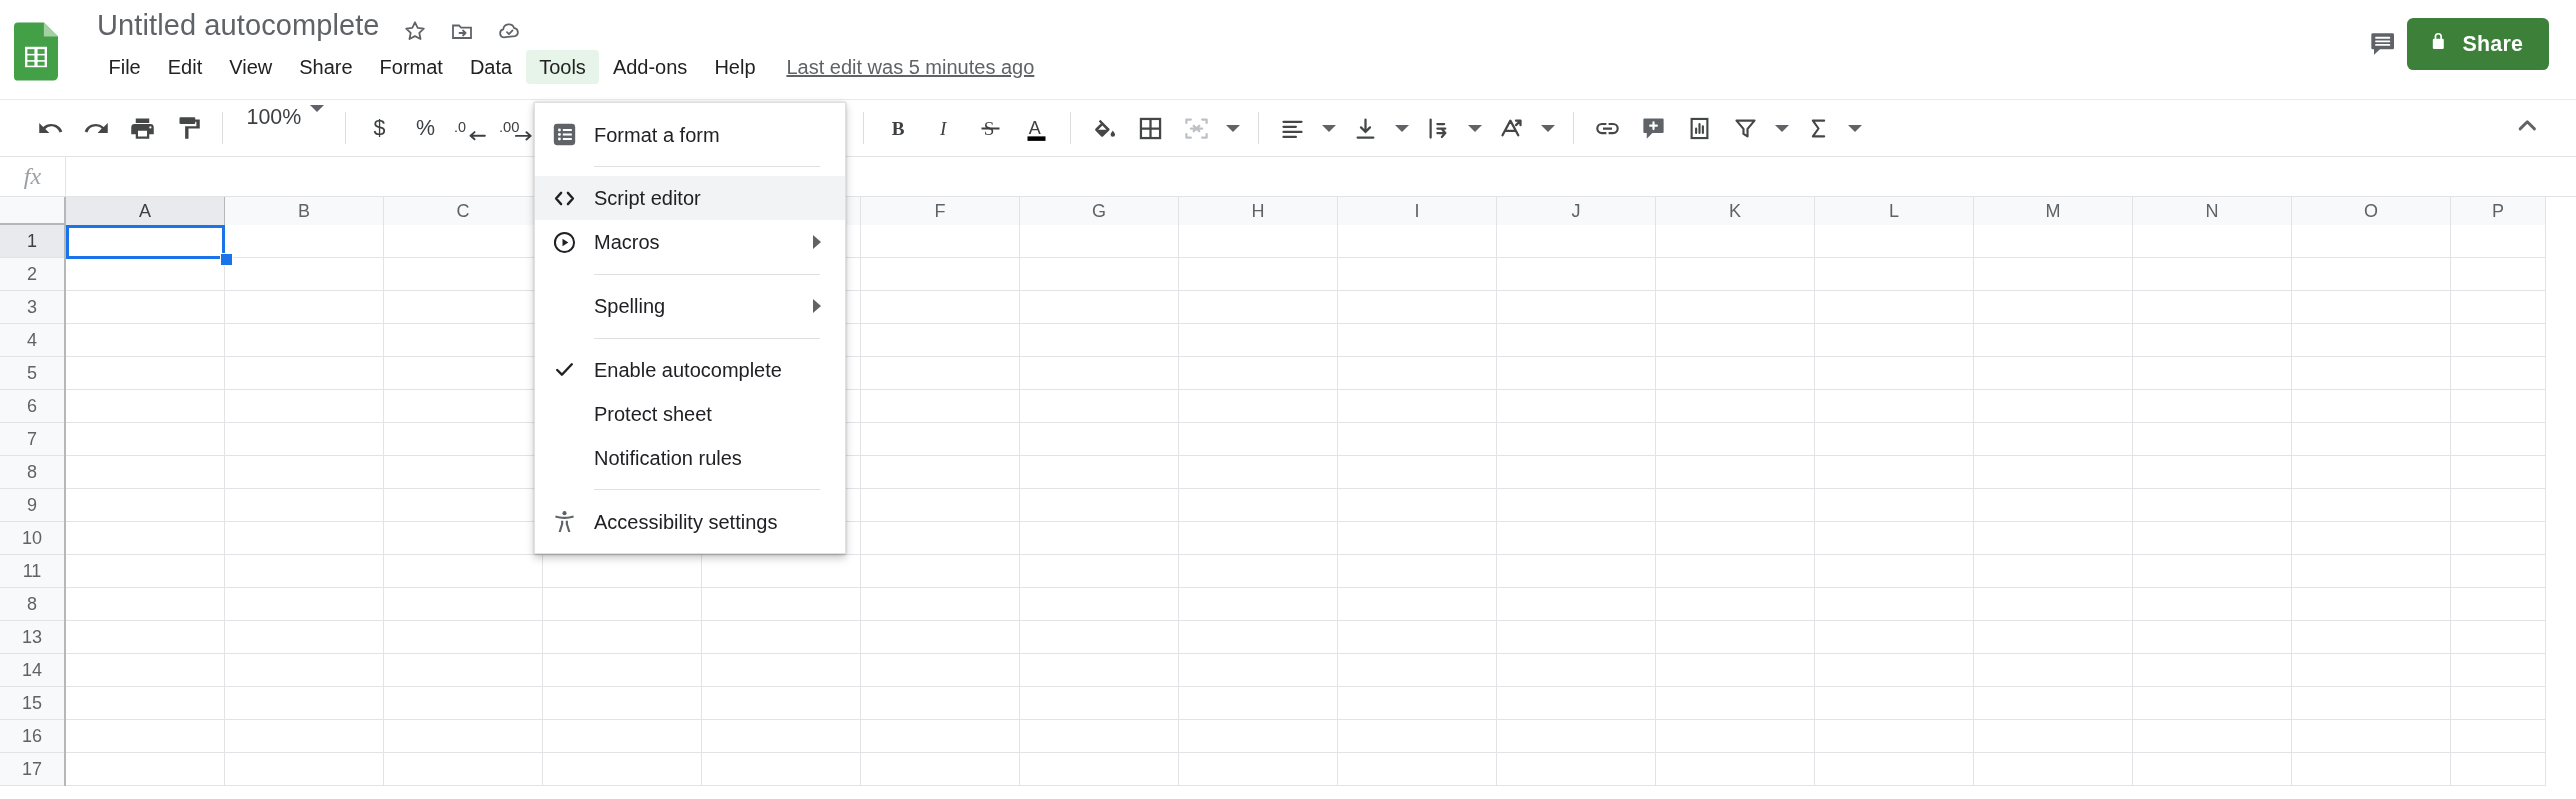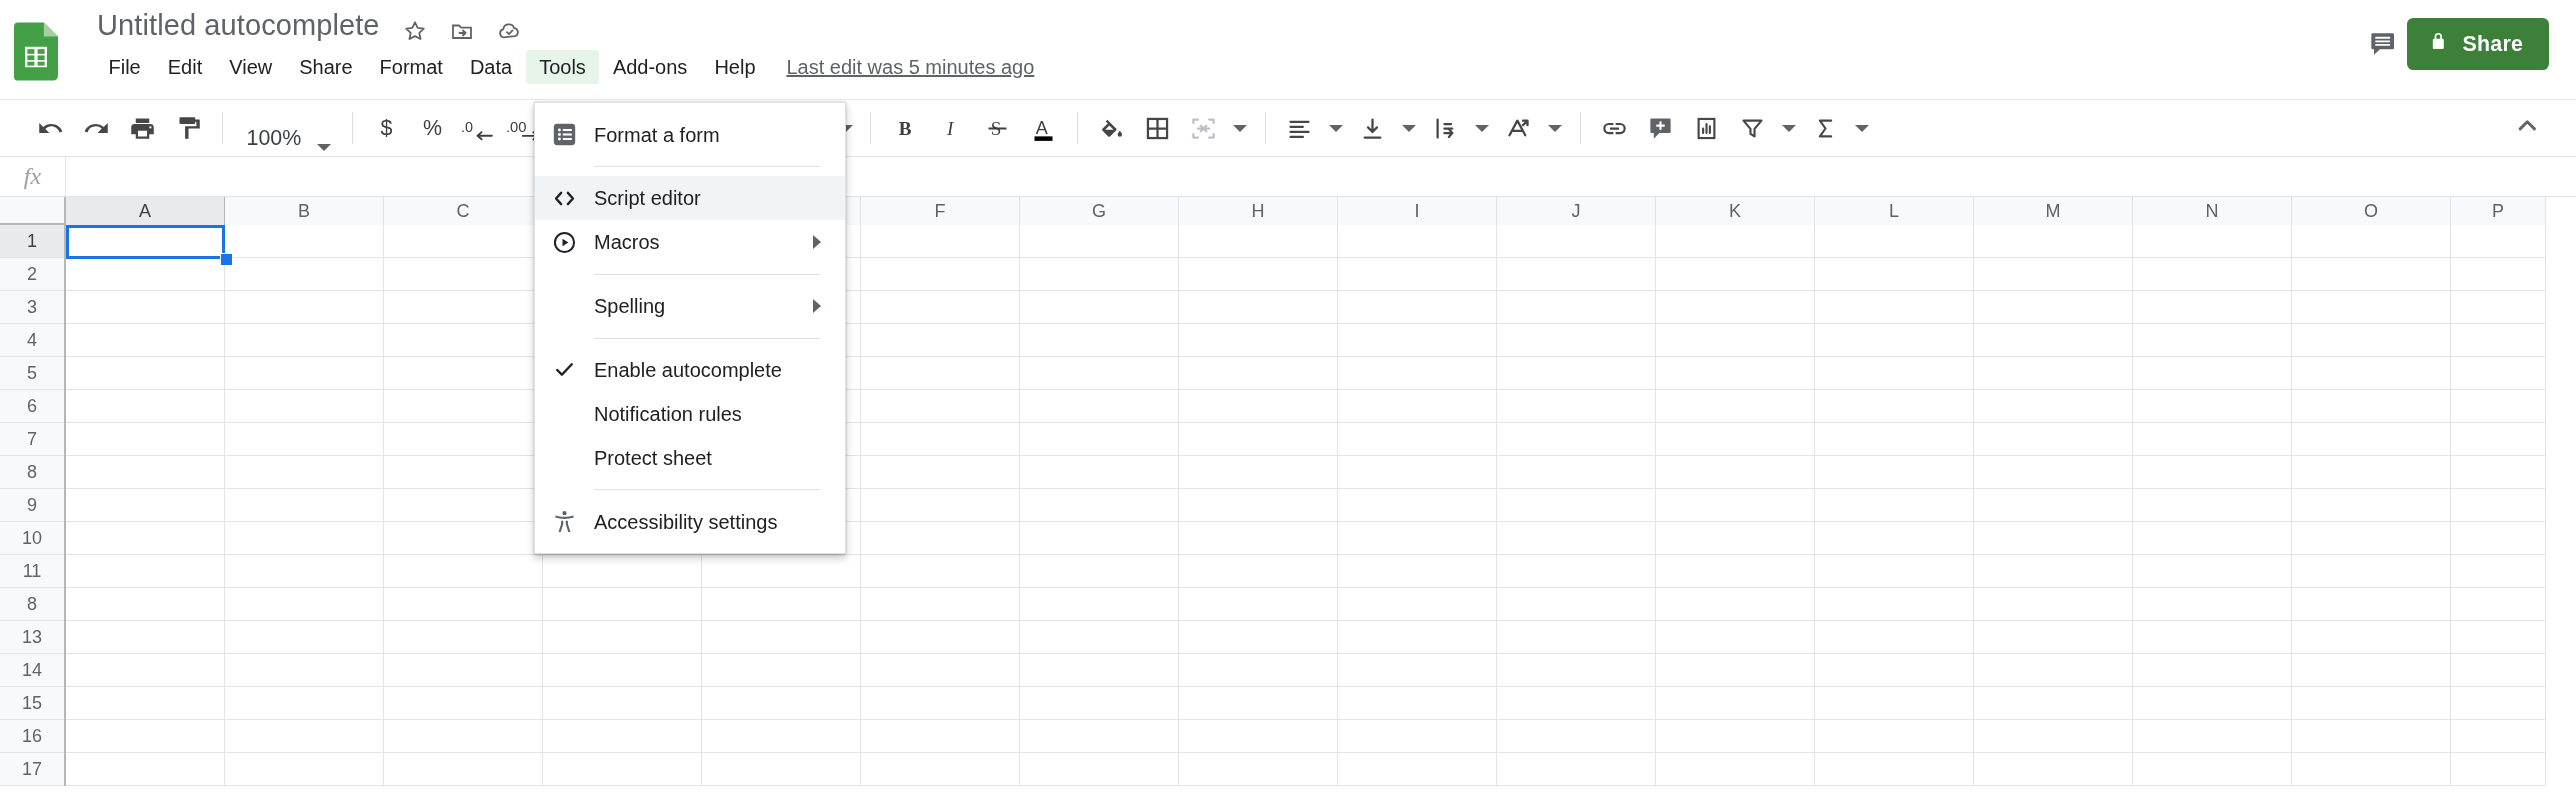--- a/index.html
+++ b/index.html
@@ -56,21 +56,21 @@
     display: flex; align-items: center; padding-left: 27px;
   }
   .tb-btn {
     width: 46px; height: 46px; display: inline-flex; align-items: center; justify-content: center;
     border-radius: 4px; cursor: pointer; color: #444746; flex: none;
   }
   .tb-btn.text { font-size: 21.4px; color: #3c4043; }
   .tb-btn.small { width: 27px; }
   .tb-sep { width: 0.8px; height: 32px; background: #dadce0; margin: 0 11px; flex: none; }
   .tb-zoom {
-    display: inline-flex; align-items: flex-end; gap: 16px; height: 46px;
+    display: inline-flex; align-items: flex-start; gap: 9px; height: 46px;
     padding: 0 9.5px 0 12.7px; border-radius: 4px; cursor: pointer;
     font-size: 21.4px; color: #3c4043; flex: none;
   }
   .tb-caret { width: 0; height: 0; border-left: 7.1px solid transparent; border-right: 7.1px solid transparent; border-top: 7.1px solid #5f6368; flex: none; }
   .collapse-btn { position: absolute; right: 27px; top: 105px; width: 44px; height: 44px; display:flex; align-items:center; justify-content:center; cursor:pointer; }
 
   
   .formula-bar {
     position: absolute; left: 0; top: 156px; width: 2576px; height: 41px;
     background: #ffffff; border-top: 0.8px solid #e1e3e6; border-bottom: 0.8px solid #e1e3e6;
@@ -786,25 +786,25 @@
     <div class="mi">
       <span class="mi-icon">
         <svg width="25" height="25" viewBox="0 0 24 24" fill="none" stroke="#202124" stroke-width="2.3" stroke-linecap="round" stroke-linejoin="round">
           <path d="M5 12.5l4.5 4.5L19 7"></path>
         </svg>
       </span>
       <span class="mi-label">Enable autocomplete</span>
     </div>
     <div class="mi">
       <span class="mi-icon"></span>
-      <span class="mi-label">Notification rules</span>
+      <span class="mi-label">Protect sheet</span>
     </div>
     <div class="mi">
       <span class="mi-icon"></span>
-      <span class="mi-label">Protect sheet</span>
+      <span class="mi-label">Notification rules</span>
     </div>
     <div class="mi-sep"></div>
     <div class="mi">
       <span class="mi-icon">
         <svg width="25" height="25" viewBox="0 0 24 24" fill="#5f6368">
           <circle cx="12" cy="4" r="2"></circle>
           <path d="M21 8.2c-2.8.9-5.8 1.3-9 1.3S5.8 9.1 3 8.2l.6-1.9c2.5.8 5.3 1.2 8.4 1.2s5.9-.4 8.4-1.2zM10.8 11.2v3.1L8.4 22H6.3l2.4-7.7v-3.1zm2.4 0v3.1L15.6 22h2.1l-2.4-7.7v-3.1z"></path>
         </svg>
       </span>
       <span class="mi-label">Accessibility settings</span>

